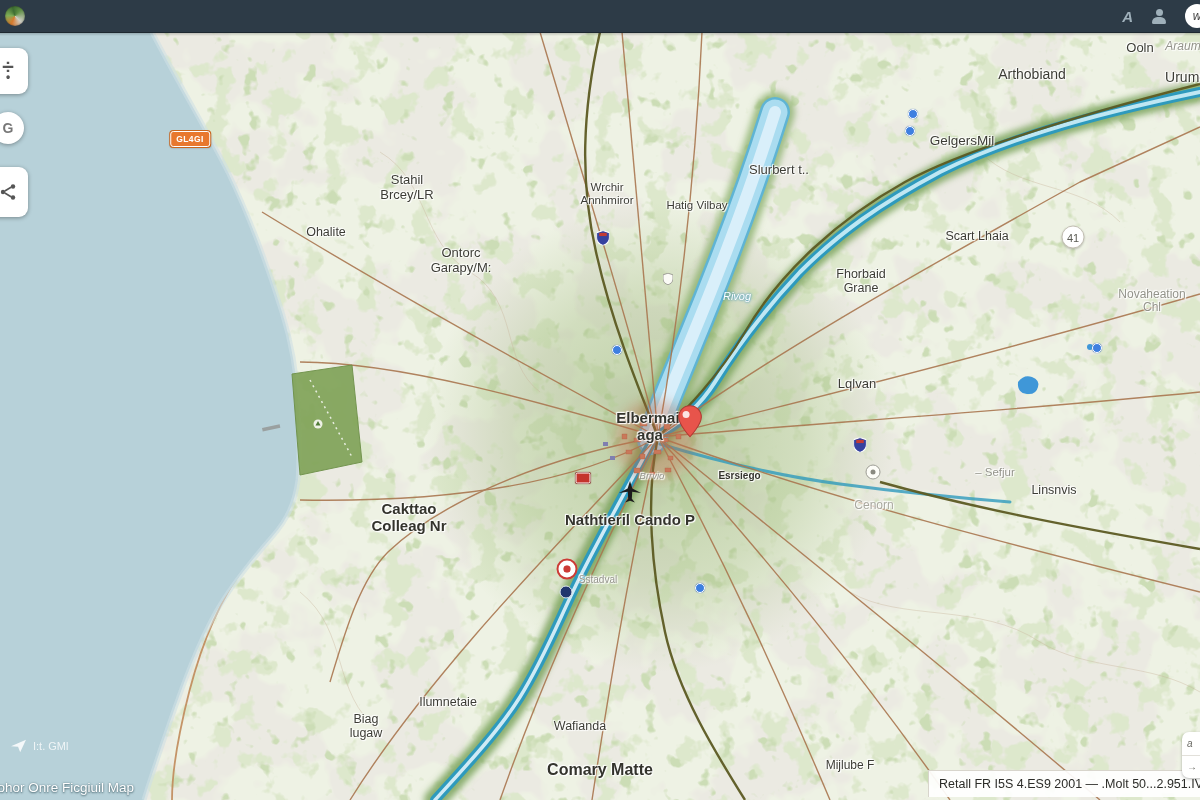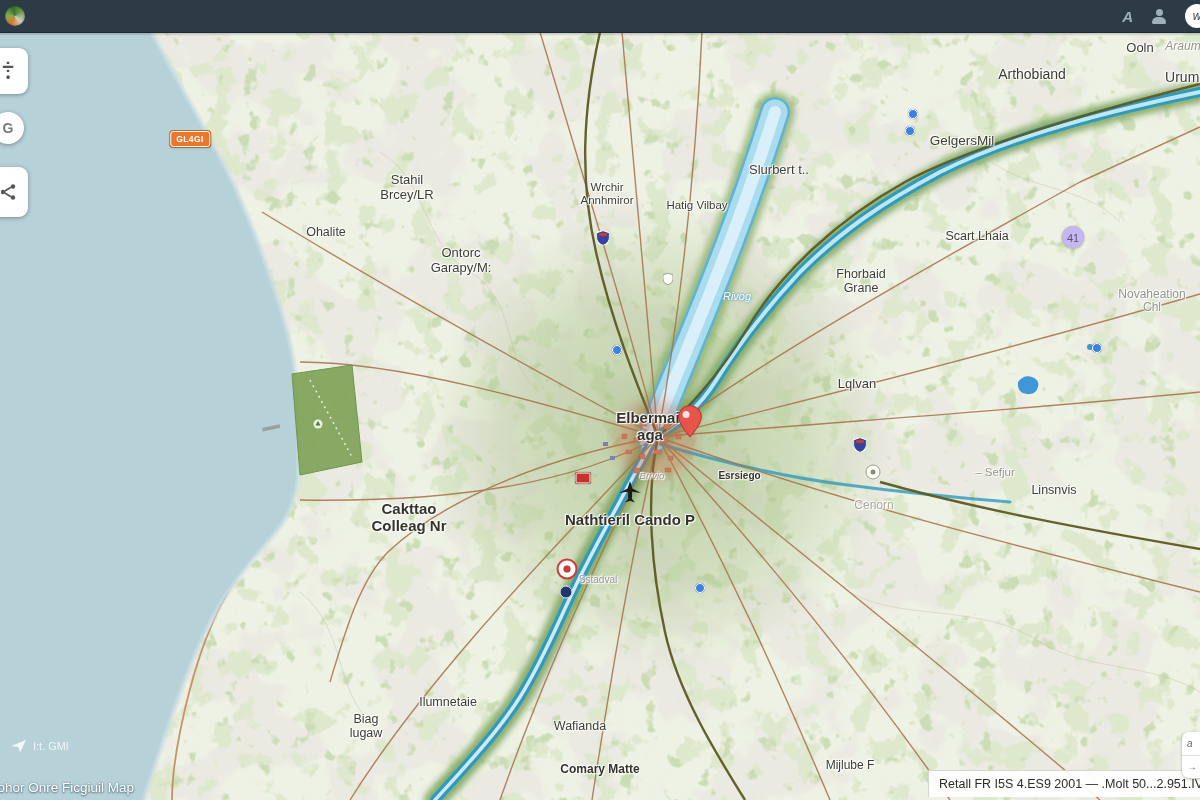--- a/index.html
+++ b/index.html
@@ -38,21 +38,21 @@
   .mlabel.g{color:#93938a;}
   .mlabel.lg{color:#a8a89e;}
   .mlabel.i{font-style:italic;}
   .mlabel.w{color:#fff;font-style:italic;text-shadow:0 0 2px #4a9cbf,0 0 3px #4a9cbf;}
 
   
   .marker{position:absolute;transform:translate(-50%,-50%);z-index:12;}
   .marker.pin-red{transform:translate(-50%,-100%);}
   .marker.route-badge{background:#e8782e;color:#fff;font-size:8.5px;font-weight:700;letter-spacing:.4px;
        padding:2px 5px;border:1.5px solid #fff;border-radius:3px;box-shadow:0 0 0 1px #c9661f,0 1px 2px rgba(0,0,0,.3);}
-  .marker.circle-badge{width:21px;height:21px;border-radius:50%;background:#c4b5fd;border:1px solid #c2beb2;
+  .marker.circle-badge{width:21px;height:21px;border-radius:50%;background:#ffffff;border:1px solid #c2beb2;
        color:#5a5a52;font-size:11px;display:flex;align-items:center;justify-content:center;box-shadow:0 1px 2px rgba(0,0,0,.2);}
   .marker.target-red{width:17px;height:17px;border-radius:50%;background:#fff;border:2.5px solid #cc3b36;}
   .marker.target-red::after{content:"";position:absolute;left:5px;top:5px;width:7px;height:7px;border-radius:50%;
        background:#cc3b36;box-shadow:0 0 0 1.5px #fff,0 0 0 2.5px #cc3b36 inset;}
   .marker.navy-dot{width:11px;height:11px;border-radius:50%;background:#21366e;border:1.5px solid #dfe6ef;}
   .marker.white-badge{width:13px;height:13px;border-radius:50%;background:#fdfdf8;border:1px solid #9c9c94;}
   .marker.white-badge::after{content:"";position:absolute;left:4px;top:4px;width:5px;height:5px;border-radius:50%;background:#8a8a80;}
   .marker.red-box{width:13px;height:9px;background:#c4342c;border:1px solid #fff;border-radius:2px;box-shadow:0 0 1px #7a1f1a;}
   .marker.poi{width:8px;height:8px;border-radius:50%;background:#3e7fe0;border:1.5px solid #ffffff;box-shadow:0 0 1px #2a5aa8;}
 
@@ -264,21 +264,21 @@
         <div class="mlabel b" style="left: 409px; top: 486px; font-size: 15px;">Cakttao
 Colleag Nr</div>
         <div class="mlabel g" style="left: 995px; top: 440px; font-size: 11.5px;">– Sefjur</div>
         <div class="mlabel" style="left: 1054px; top: 458px; font-size: 12.5px;">Linsnvis</div>
         <div class="mlabel lg" style="left: 874px; top: 464px; font-size: 12px; margin-top: 10px;">Cenorn</div>
         <div class="mlabel g" style="left: 598px; top: 548px; font-size: 10px;">Sstadval</div>
         <div class="mlabel" style="left: 448px; top: 670px; font-size: 12.5px;">Ilumnetaie</div>
         <div class="mlabel" style="left: 580px; top: 670px; font-size: 12.5px; margin-top: 24px;">Wafianda</div>
         <div class="mlabel" style="left: 366px; top: 694px; font-size: 12.5px;">Biag
 lugaw</div>
-        <div class="mlabel b" style="left: 600px; top: 738px; font-size: 12px;">Comary Matte</div>
+        <div class="mlabel b" style="left: 600px; top: 738px; font-size: 16px;">Comary Matte</div>
         <div class="mlabel" style="left: 850px; top: 734px; font-size: 12px;">Mijlube F</div>
       </div>
     <div id="markers">
         <div class="marker pin-red" style="left: 690px; top: 410px;"><svg width="26" height="33" viewBox="0 0 24 32">
         <path d="M12 0.8 C5.8 0.8 1 5.6 1 11.6 c0 7.4 11 19.2 11 19.2 s11-11.8 11-19.2 C23 5.6 18.2 0.8 12 0.8z" fill="#e8544b" stroke="#b03a33" stroke-width="1"></path>
         <circle cx="8.2" cy="9.2" r="3.4" fill="#ffffff" opacity="0.85"></circle>
       </svg></div>
         <div class="marker plane" style="left: 630px; top: 462px;"><svg width="22" height="22" viewBox="0 0 24 24">
         <path d="M12 0 L14.6 8.2 L24 13 L14.4 11.6 L14 19.4 L17.4 23.4 L12 21.6 L6.6 23.4 L10 19.4 L9.6 11.6 L0 13 L9.4 8.2 Z" fill="#1c1c1c"></path>
       </svg></div>

